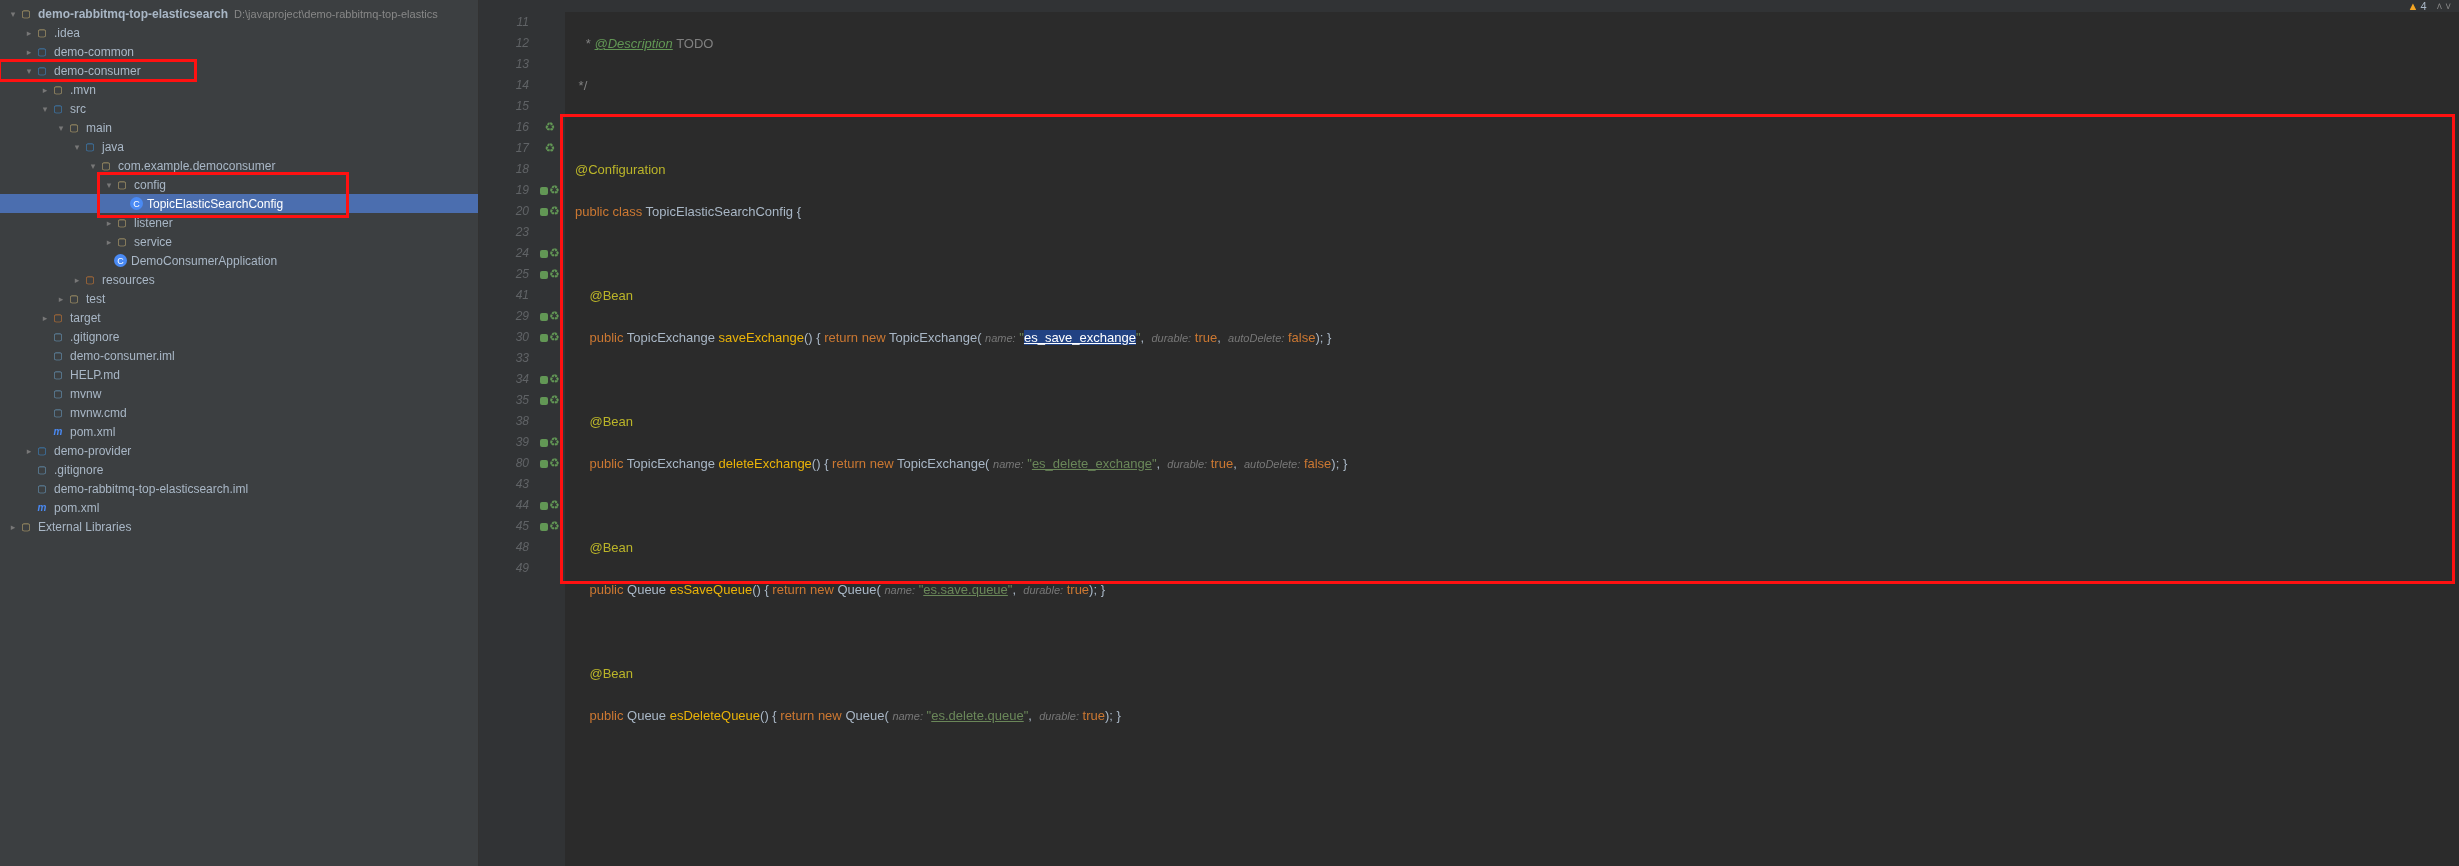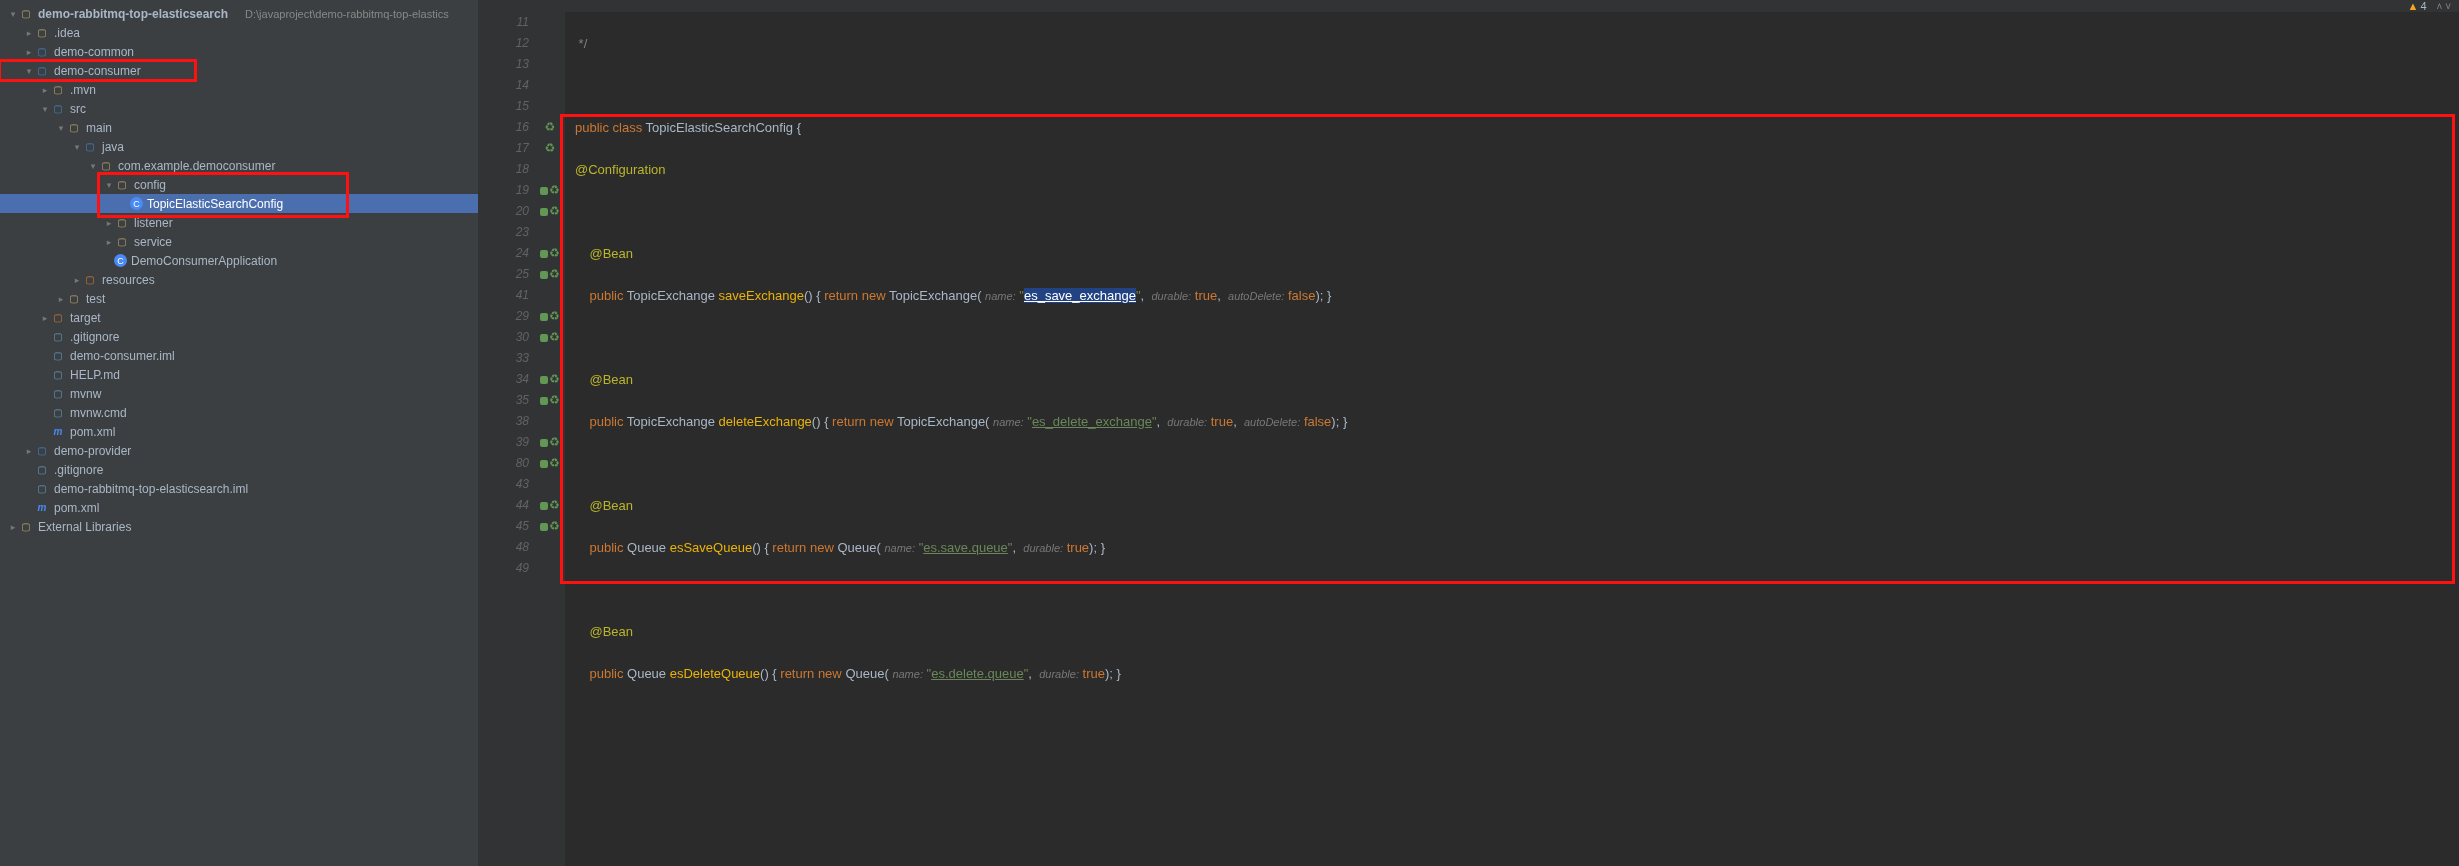--- a/index.html
+++ b/index.html
@@ -14,21 +14,21 @@
 .arrow { width: 10px; display: inline-block; text-align: center; color: #777; font-size: 9px; }
 .indent { display: inline-block; }
 .ico { width: 16px; height: 16px; margin-right: 4px; display: inline-flex; align-items: center; justify-content: center; font-size: 10px; }
 .fld { color: #b7a36e; }
 .fld-java { color: #3d85c6; }
 .fld-src { color: #3d85c6; }
 .fld-target { color: #cc7832; }
 .file-ico { color: #6897bb; }
 .class-ico { background: #4a8af4; border-radius: 8px; color: #fff; width: 13px; height: 13px; font-size: 9px; }
 .m-ico { color: #4a8af4; font-weight: bold; font-style: italic; }
-.root-label { color: #888; font-size: 11px; margin-left: 17px; }
+.root-label { color: #888; font-size: 11px; margin-left: 6px; }
 .redbox { outline: 3px solid #f11; outline-offset: -1px; }
 
 
 .editor-area { flex: 1; display: flex; flex-direction: column; background: #2b2b2b; }
 
 
 .top-strip { display: flex; justify-content: flex-end; align-items: center; height: 22px; padding-right: 8px; background: #313335; font-size: 11px; }
 .warn-tri { color: #f5a623; margin-right: 2px; }
 .warn-cnt { color: #a9b7c6; margin-right: 10px; }
 .updown { color: #888; font-size: 10px; }
@@ -323,24 +323,25 @@
             <span class="ic-recycle">♻</span>
           </div>
           <div class="icons-cell">
             <span class="ic-green"></span>
             <span class="ic-recycle">♻</span>
           </div>
           <div class="icons-cell"></div>
           <div class="icons-cell"></div>
         </div>
       <div class="code">
+<div class="code-line"><span class="cmt">   * </span><span class="cmt-hi">@Description</span><span class="cmt"> TODO</span></div>
 <div class="code-line"><span class="cmt"> */</span></div>
 <div class="code-line"></div>
+<div class="code-line"><span class="anno">@Configuration</span></div>
 <div class="code-line"><span class="kw">public</span> <span class="kw">class</span> <span class="cls">TopicElasticSearchConfig</span> {</div>
-<div class="code-line"><span class="anno">@Configuration</span></div>
 <div class="code-line"></div>
 <div class="code-line">    <span class="anno">@Bean</span></div>
 <div class="code-line">    <span class="kw">public</span> <span class="cls">TopicExchange</span> <span class="mth">saveExchange</span>() { <span class="kw">return</span> <span class="kw">new</span> <span class="cls">TopicExchange</span>( <span class="hint">name:</span> <span class="str">"<span class="str-u sel-word">es_save_exchange</span>"</span>,  <span class="hint">durable:</span> <span class="kw">true</span>,  <span class="hint">autoDelete:</span> <span class="kw">false</span>); }</div>
 <div class="code-line"></div>
 <div class="code-line">    <span class="anno">@Bean</span></div>
 <div class="code-line">    <span class="kw">public</span> <span class="cls">TopicExchange</span> <span class="mth">deleteExchange</span>() { <span class="kw">return</span> <span class="kw">new</span> <span class="cls">TopicExchange</span>( <span class="hint">name:</span> <span class="str">"<span class="str-u">es_delete_exchange</span>"</span>,  <span class="hint">durable:</span> <span class="kw">true</span>,  <span class="hint">autoDelete:</span> <span class="kw">false</span>); }</div>
 <div class="code-line"></div>
 <div class="code-line">    <span class="anno">@Bean</span></div>
 <div class="code-line">    <span class="kw">public</span> <span class="cls">Queue</span> <span class="mth">esSaveQueue</span>() { <span class="kw">return</span> <span class="kw">new</span> <span class="cls">Queue</span>( <span class="hint">name:</span> <span class="str">"<span class="str-u">es.save.queue</span>"</span>,  <span class="hint">durable:</span> <span class="kw">true</span>); }</div>
 <div class="code-line"></div>

